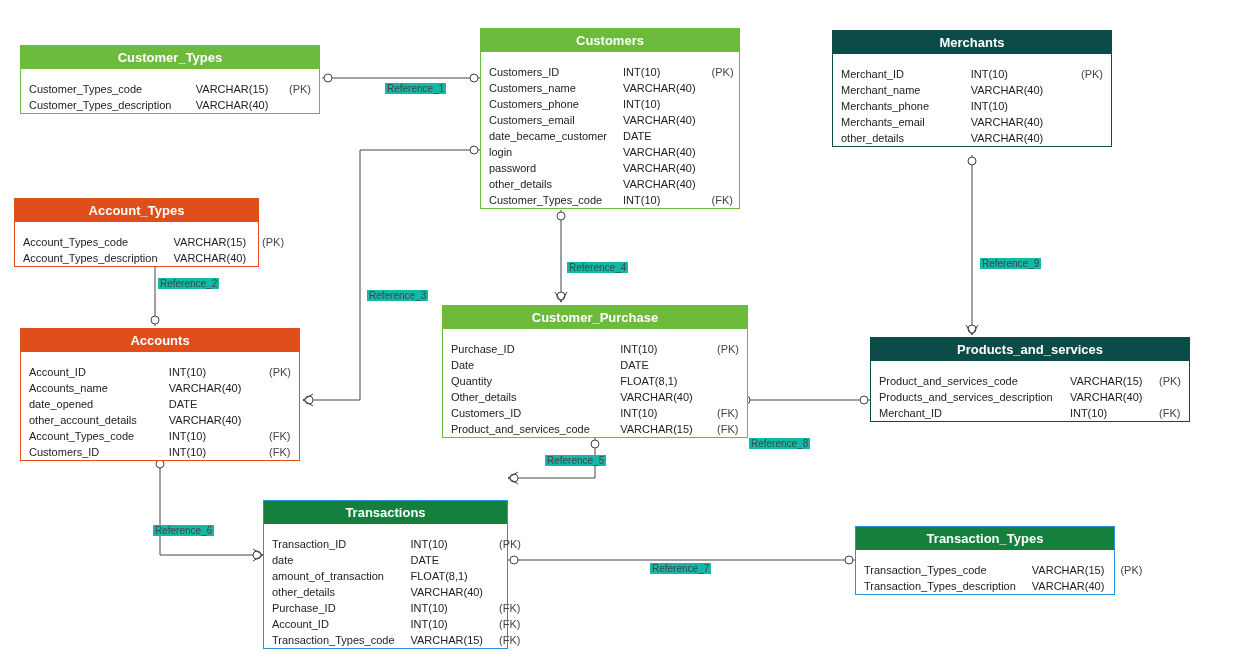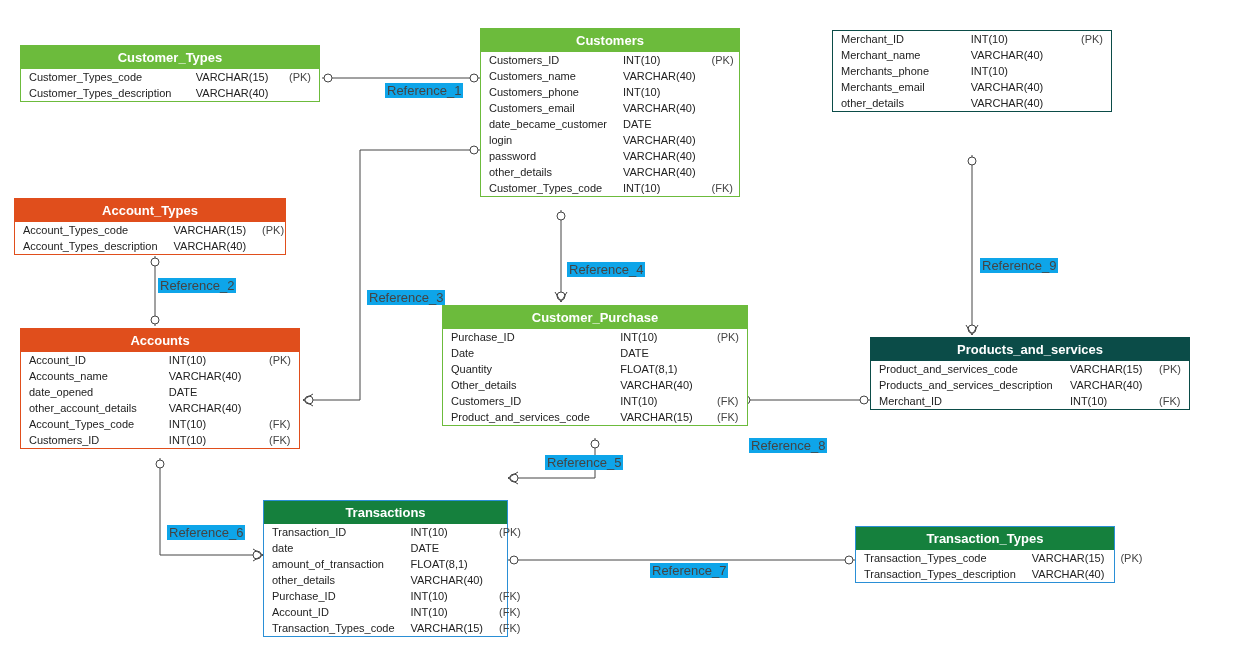--- a/index.html
+++ b/index.html
@@ -35,42 +35,43 @@
   .entity .hdr {
     padding: 4px 8px;
     text-align: center;
     font-weight: bold;
     font-size: 13px;
     color: #fff;
   }
   .entity table {
     width: 100%;
     border-collapse: collapse;
+    margin-top: 12px;
   }
   .entity td {
     padding: 2px 8px;
     font-size: 11px;
     white-space: nowrap;
     vertical-align: top;
   }
   .entity td.keycol { width: 36px; color: #444; }
   .green  { border-color: #6cbb3c; }
   .green .hdr  { background: #6cbb3c; }
   .orange { border-color: #e04e1c; }
   .orange .hdr { background: #e04e1c; }
   .blue   { border-color: #2a8fd6; }
   .blue .hdr   { background: #15803d; }
   .teal   { border-color: #0b4c48; }
   .teal .hdr   { background: #0b4c48; }
 
   .reflabel {
     position: absolute;
-    font-size: 13px;
+    font-size: 10px;
     color: #444;
-    background: #0ea5e9;
+    background: #14b8a6;
     padding: 0 2px;
     z-index: 3;
   }
 </style>
 </head>
 <body>
 
 <div class="canvas">
 
   <svg class="connectors">
@@ -118,21 +119,21 @@
       <circle cx="972" cy="329" r="4" fill="#fff"></circle>
       <path d="M972,335 L966,325 M972,335 L978,325"></path>
     </g>
   </svg>
 
   <div class="reflabel" style="left:385px; top:83px;">Reference_1</div>
   <div class="reflabel" style="left:158px; top:278px;">Reference_2</div>
   <div class="reflabel" style="left:367px; top:290px;">Reference_3</div>
   <div class="reflabel" style="left:567px; top:262px;">Reference_4</div>
   <div class="reflabel" style="left:545px; top:455px;">Reference_5</div>
-  <div class="reflabel" style="left:167px; top:525px;">Reference_6</div>
+  <div class="reflabel" style="left:153px; top:525px;">Reference_6</div>
   <div class="reflabel" style="left:650px; top:563px;">Reference_7</div>
   <div class="reflabel" style="left:749px; top:403px;margin-top:35px;">Reference_8</div>
   <div class="reflabel" style="left:980px; top:258px;">Reference_9</div>
 
   <div class="entity green" style="left:20px; top:45px; width:300px;">
     <div class="hdr">Customer_Types</div>
     <table>
       <tbody>
           <tr>
             <td>Customer_Types_code</td>
@@ -141,21 +142,21 @@
           </tr>
       <tr>
             <td>Customer_Types_description</td>
             <td>VARCHAR(40)</td>
             <td class="keycol"></td>
           </tr>
     </tbody>
       </table>
   </div>
 
-  <div class="entity orange" style="left:14px; top:198px; width:272px;">
+  <div class="entity orange" style="left:14px; top:198px; width:245px;">
     <div class="hdr">Account_Types</div>
     <table>
       <tbody>
           <tr>
             <td>Account_Types_code</td>
             <td>VARCHAR(15)</td>
             <td class="keycol">(PK)</td>
           </tr>
       <tr>
             <td>Account_Types_description</td>
@@ -289,20 +290,21 @@
       <tr>
             <td>Product_and_services_code</td>
             <td>VARCHAR(15)</td>
             <td class="keycol">(FK)</td>
           </tr>
     </tbody>
       </table>
   </div>
 
   <div class="entity teal" style="left:832px; top:30px; width:280px;">
+    <div class="hdr">Merchants</div>
     <table>
       <tbody>
           <tr>
             <td>Merchant_ID</td>
             <td>INT(10)</td>
             <td class="keycol">(PK)</td>
           </tr>
       <tr>
             <td>Merchant_name</td>
             <td>VARCHAR(40)</td>

